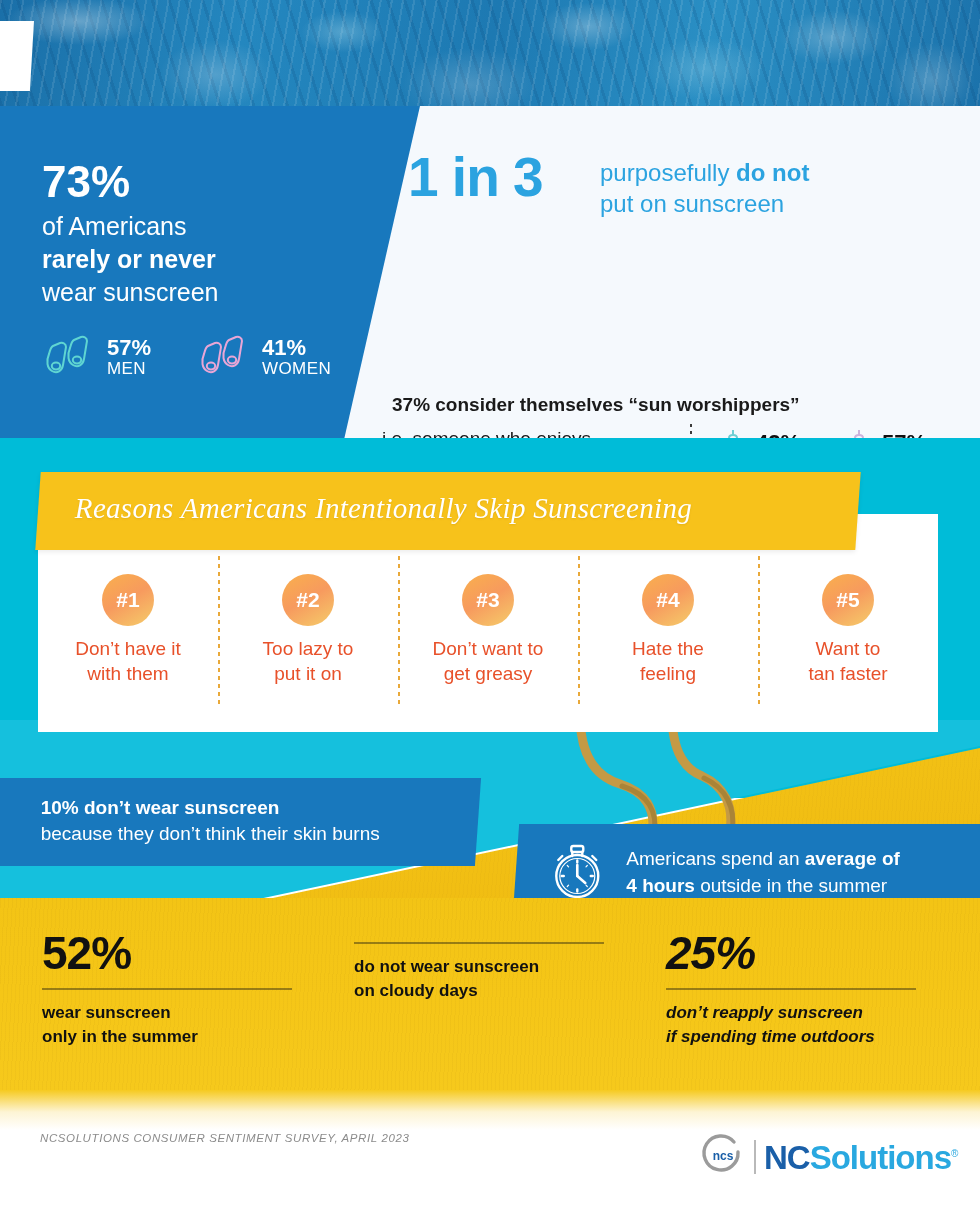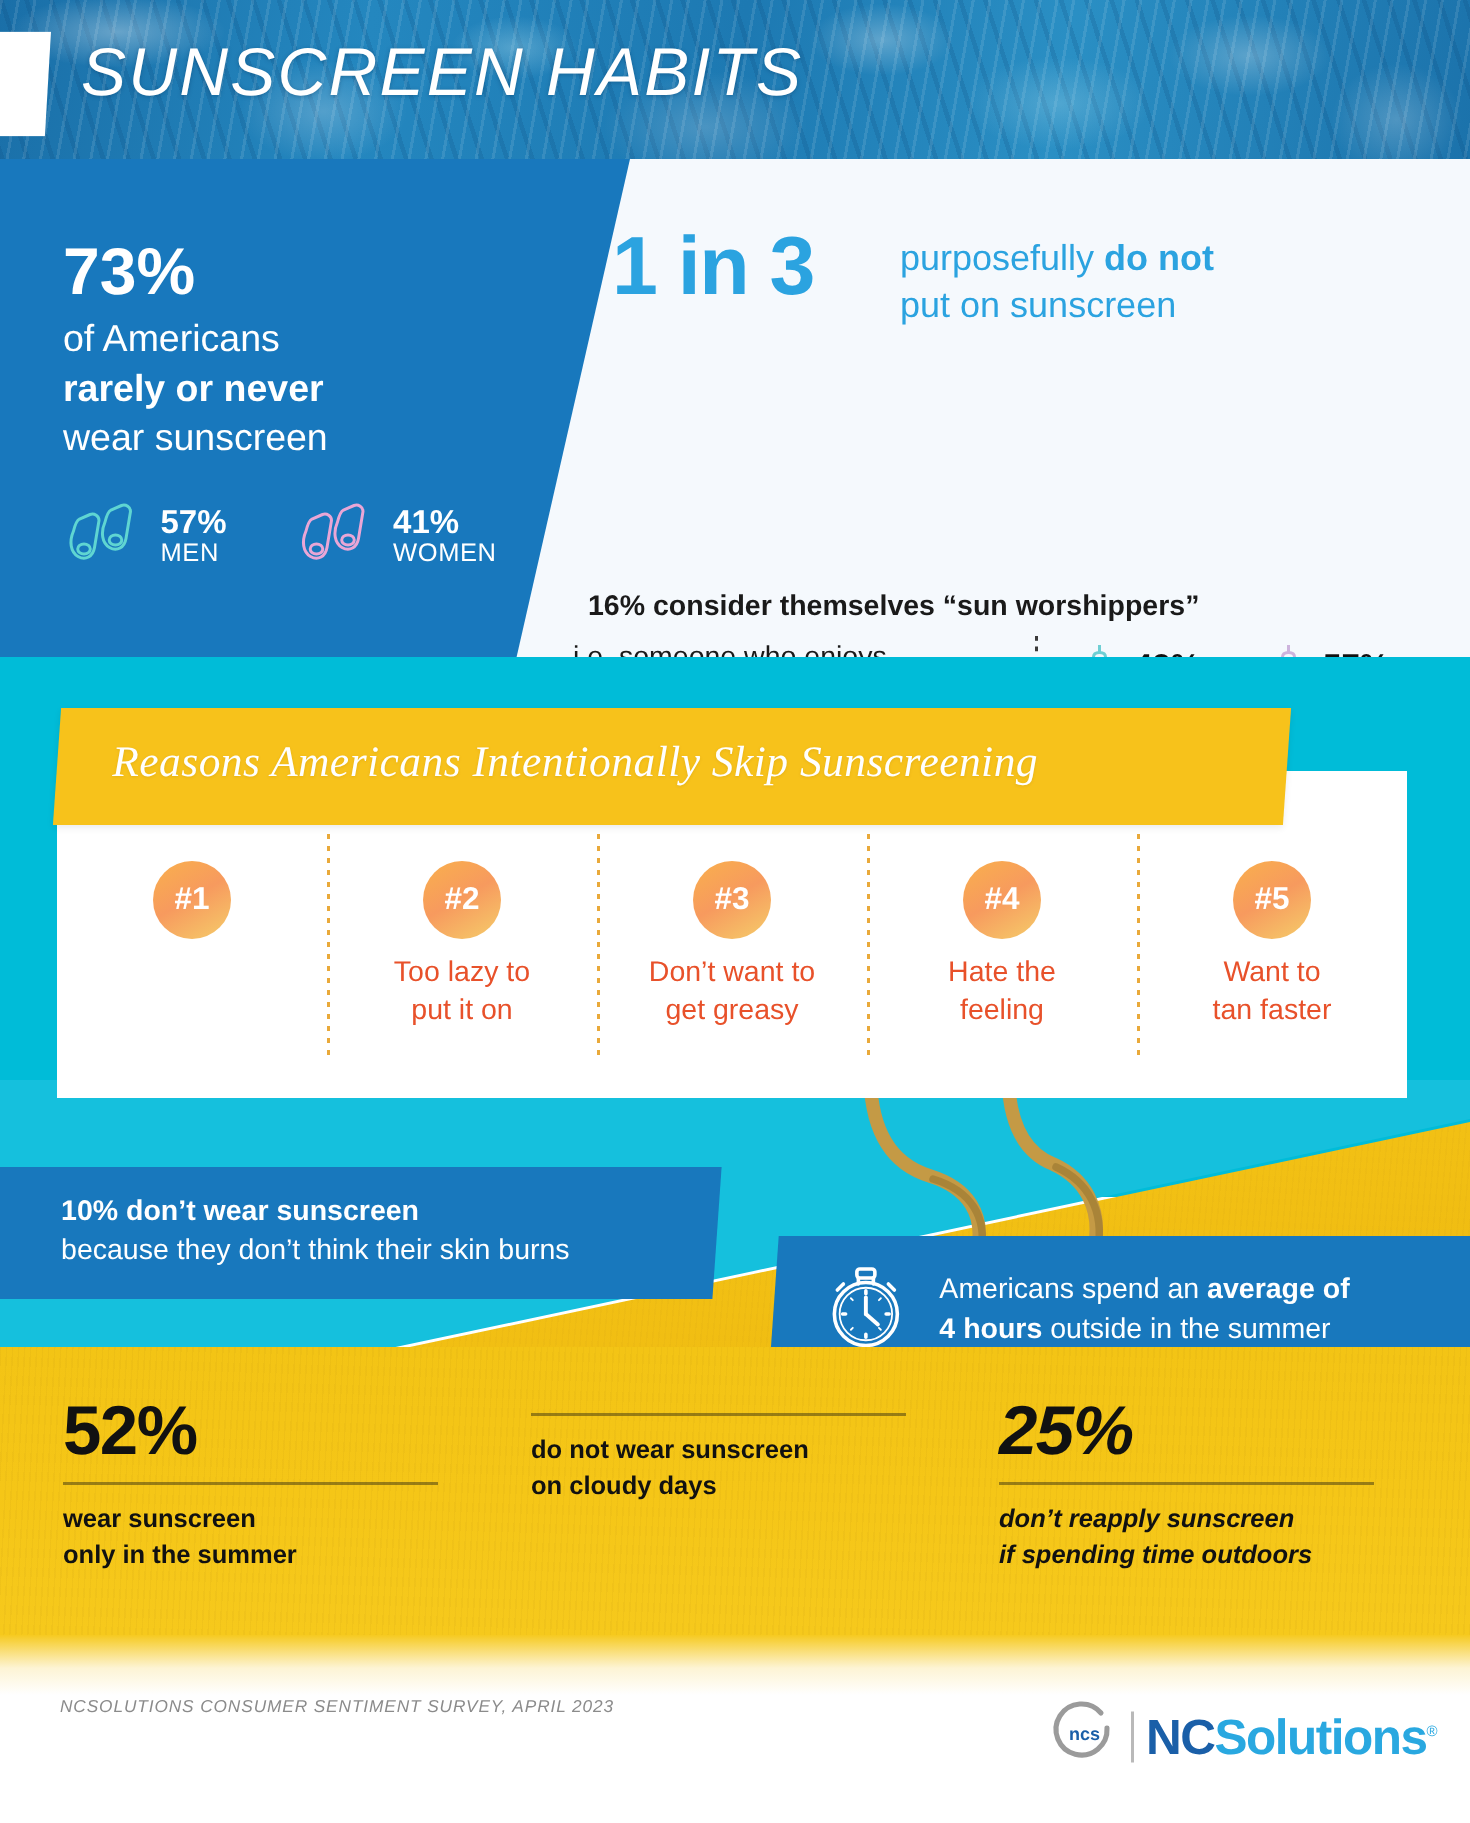--- a/index.html
+++ b/index.html
@@ -208,21 +208,20 @@
   .logo-text .reg { font-size:10px; vertical-align:super; color:#29a8e0; font-weight:400; }
   .logo-bar { width:2px; height:34px; background:#b9b9b9; }
 </style>
 </head>
 <body>
 
 <div class="page">
 
   <div class="header">
     <div class="header-notch"></div>
-    <div class="header-title">SUNSCREEN HABITS</div>
   </div>
 
   <div class="upper">
     <div class="upper-left"></div>
 
     <div class="stat28">73%</div>
     <div class="left-lines">
       <div>of Americans</div>
       <div class="b">rarely or never</div>
       <div>wear sunscreen</div>
@@ -264,21 +263,21 @@
     </div>
 
     <div class="one-in-three">1 in 3</div>
     <div class="oit-text">
       <div>
         <span>purposefully </span><span class="b">do not</span>
       </div>
       <div>put on sunscreen</div>
     </div>
 
-    <div class="worship-head">16% consider themselves “sun worshippers”</div>
+    <div class="worship-head">37% consider themselves “sun worshippers”</div>
     <div class="worship-sub">
       <div>i.e. someone who enjoys</div>
       <div>lying in the sun to get a tan</div>
     </div>
     <div class="dotted-div"></div>
     <div class="dotted-tail"></div>
 
     <div class="bottles-row">
       <div class="bottle-item">
         <span>
@@ -346,20 +345,24 @@
 
   <div class="reasons-card"></div>
 
   <div class="reasons-banner">
     <span>Reasons Americans Intentionally Skip Sunscreening</span>
   </div>
 
   <div class="reasons-inner">
     <div class="reason">
       <div class="rank-circle">#1</div>
+      <div class="reason-label">
+        <div>Don’t have it</div>
+        <div>with them</div>
+      </div>
     </div>
     <div class="reason">
       <div class="rank-circle">#2</div>
       <div class="reason-label">
         <div>Too lazy to</div>
         <div>put it on</div>
       </div>
     </div>
     <div class="reason">
       <div class="rank-circle">#3</div>

